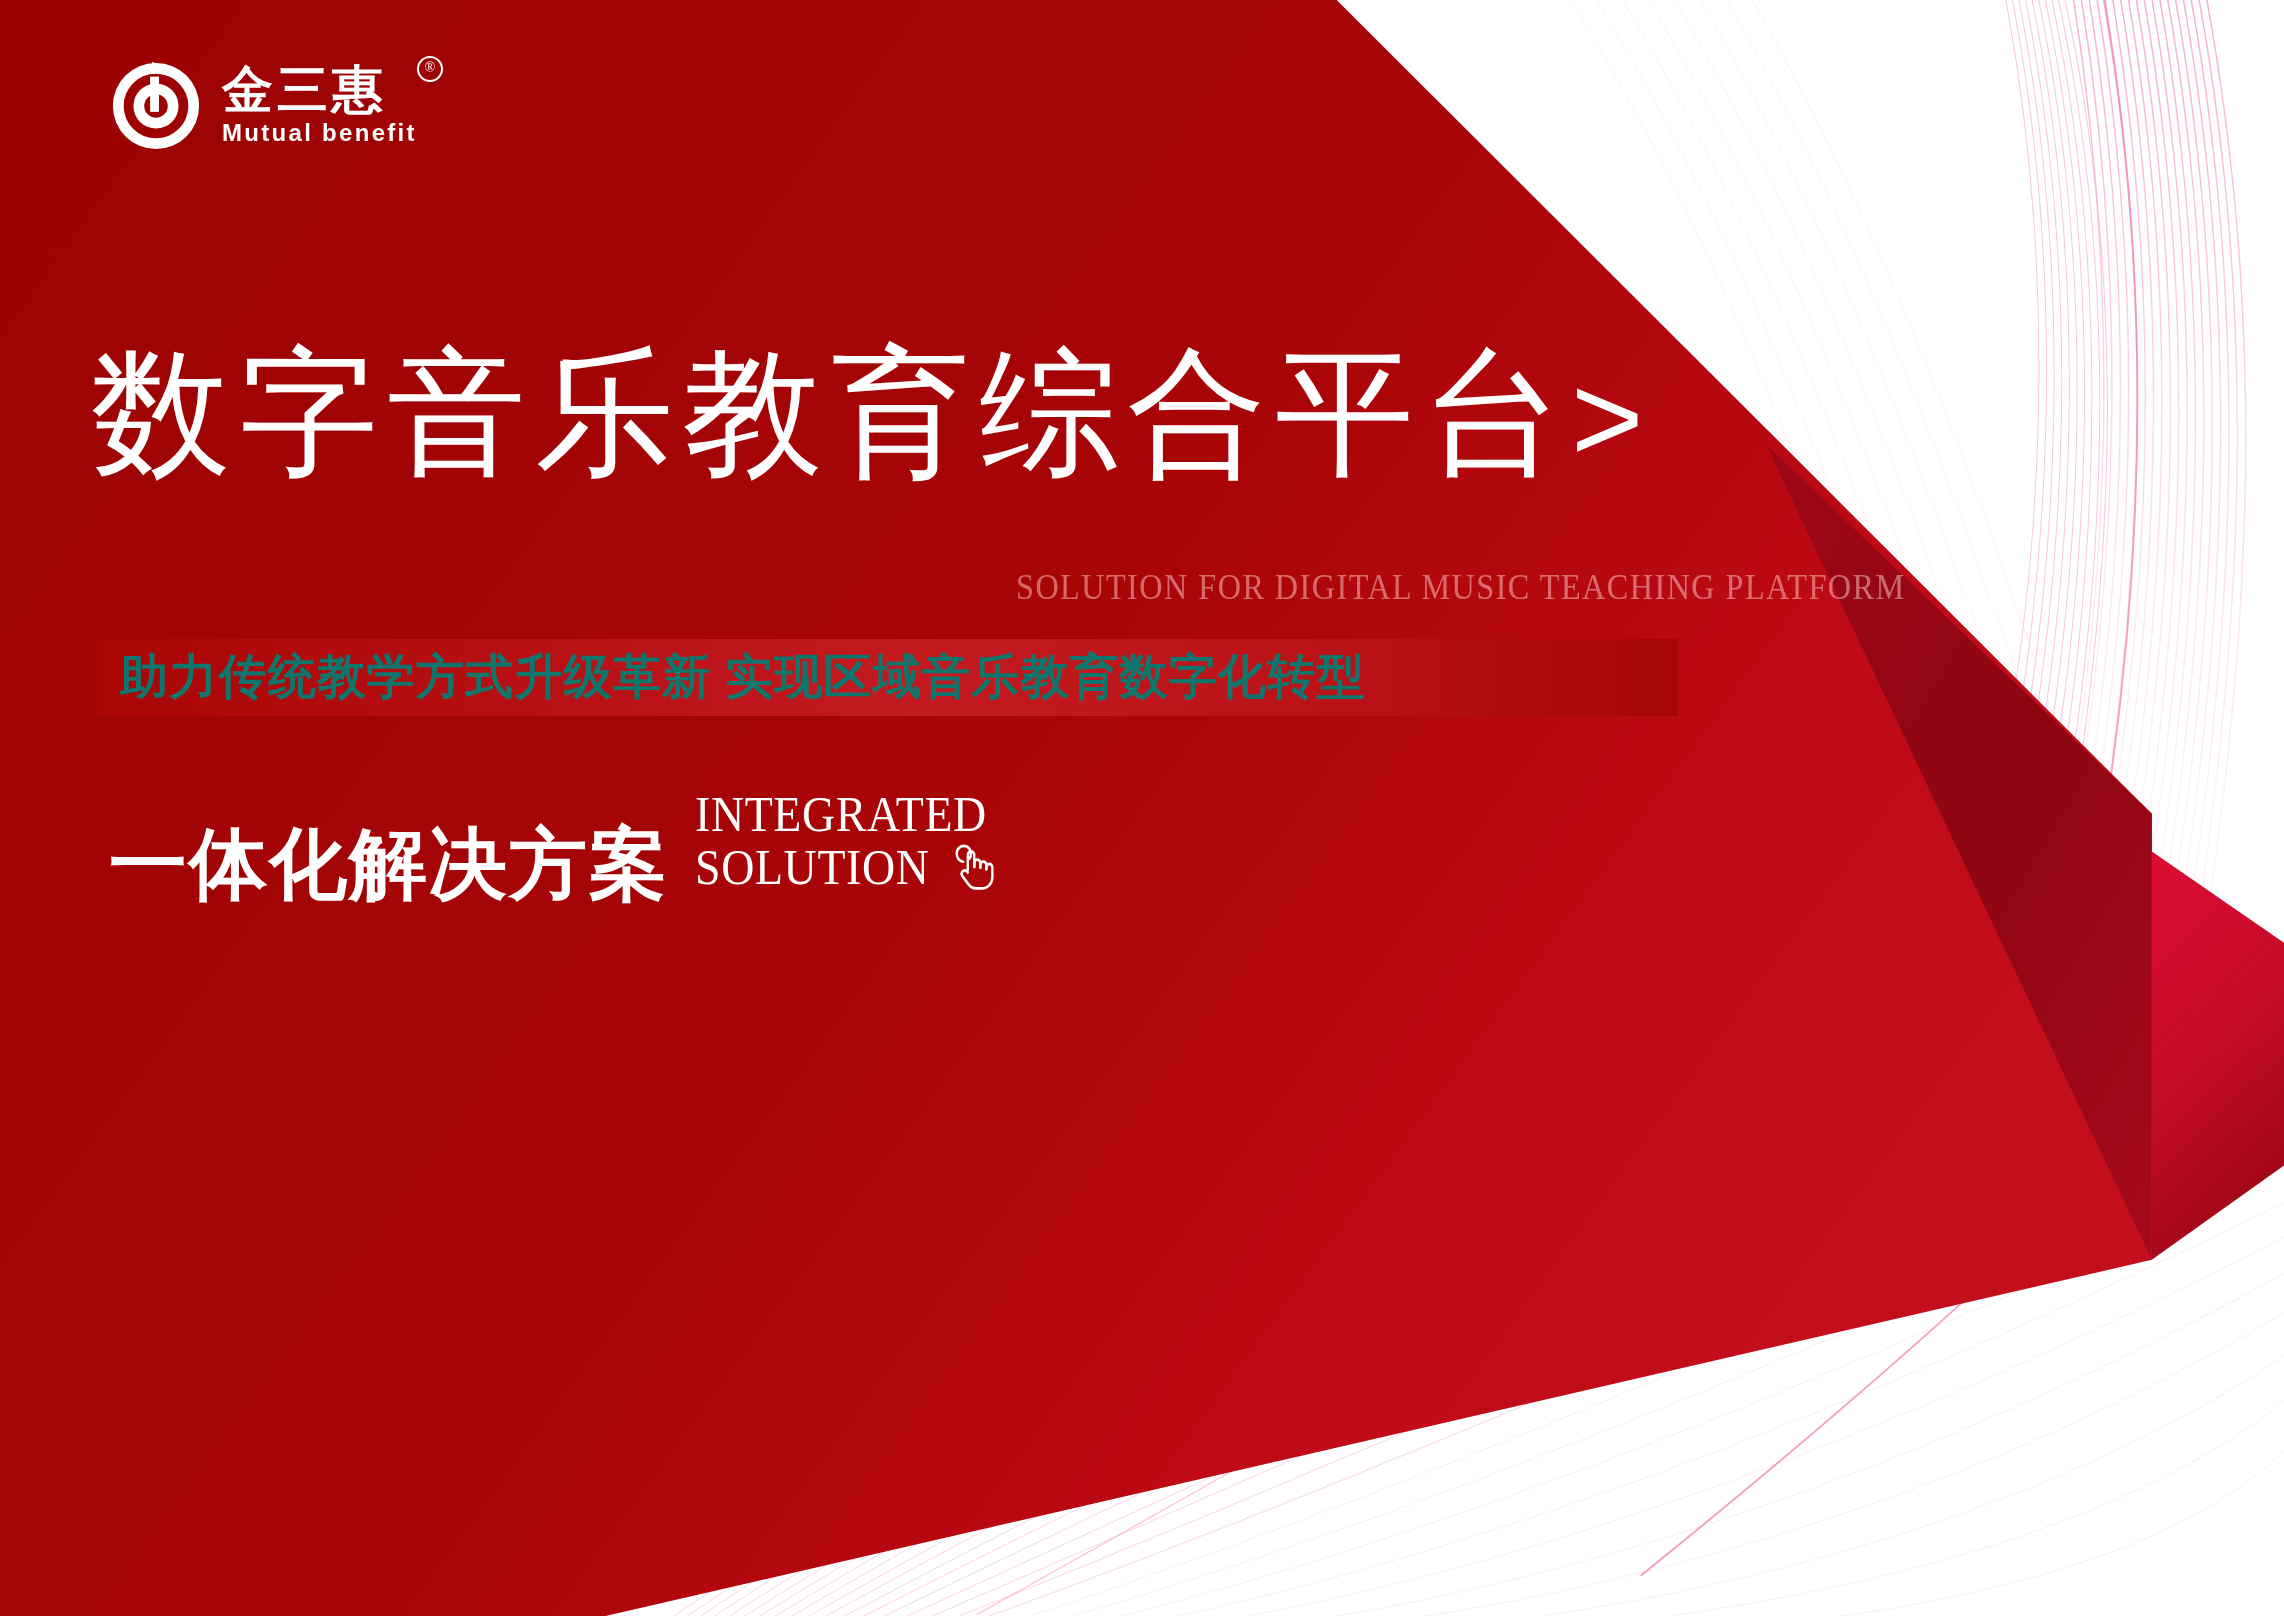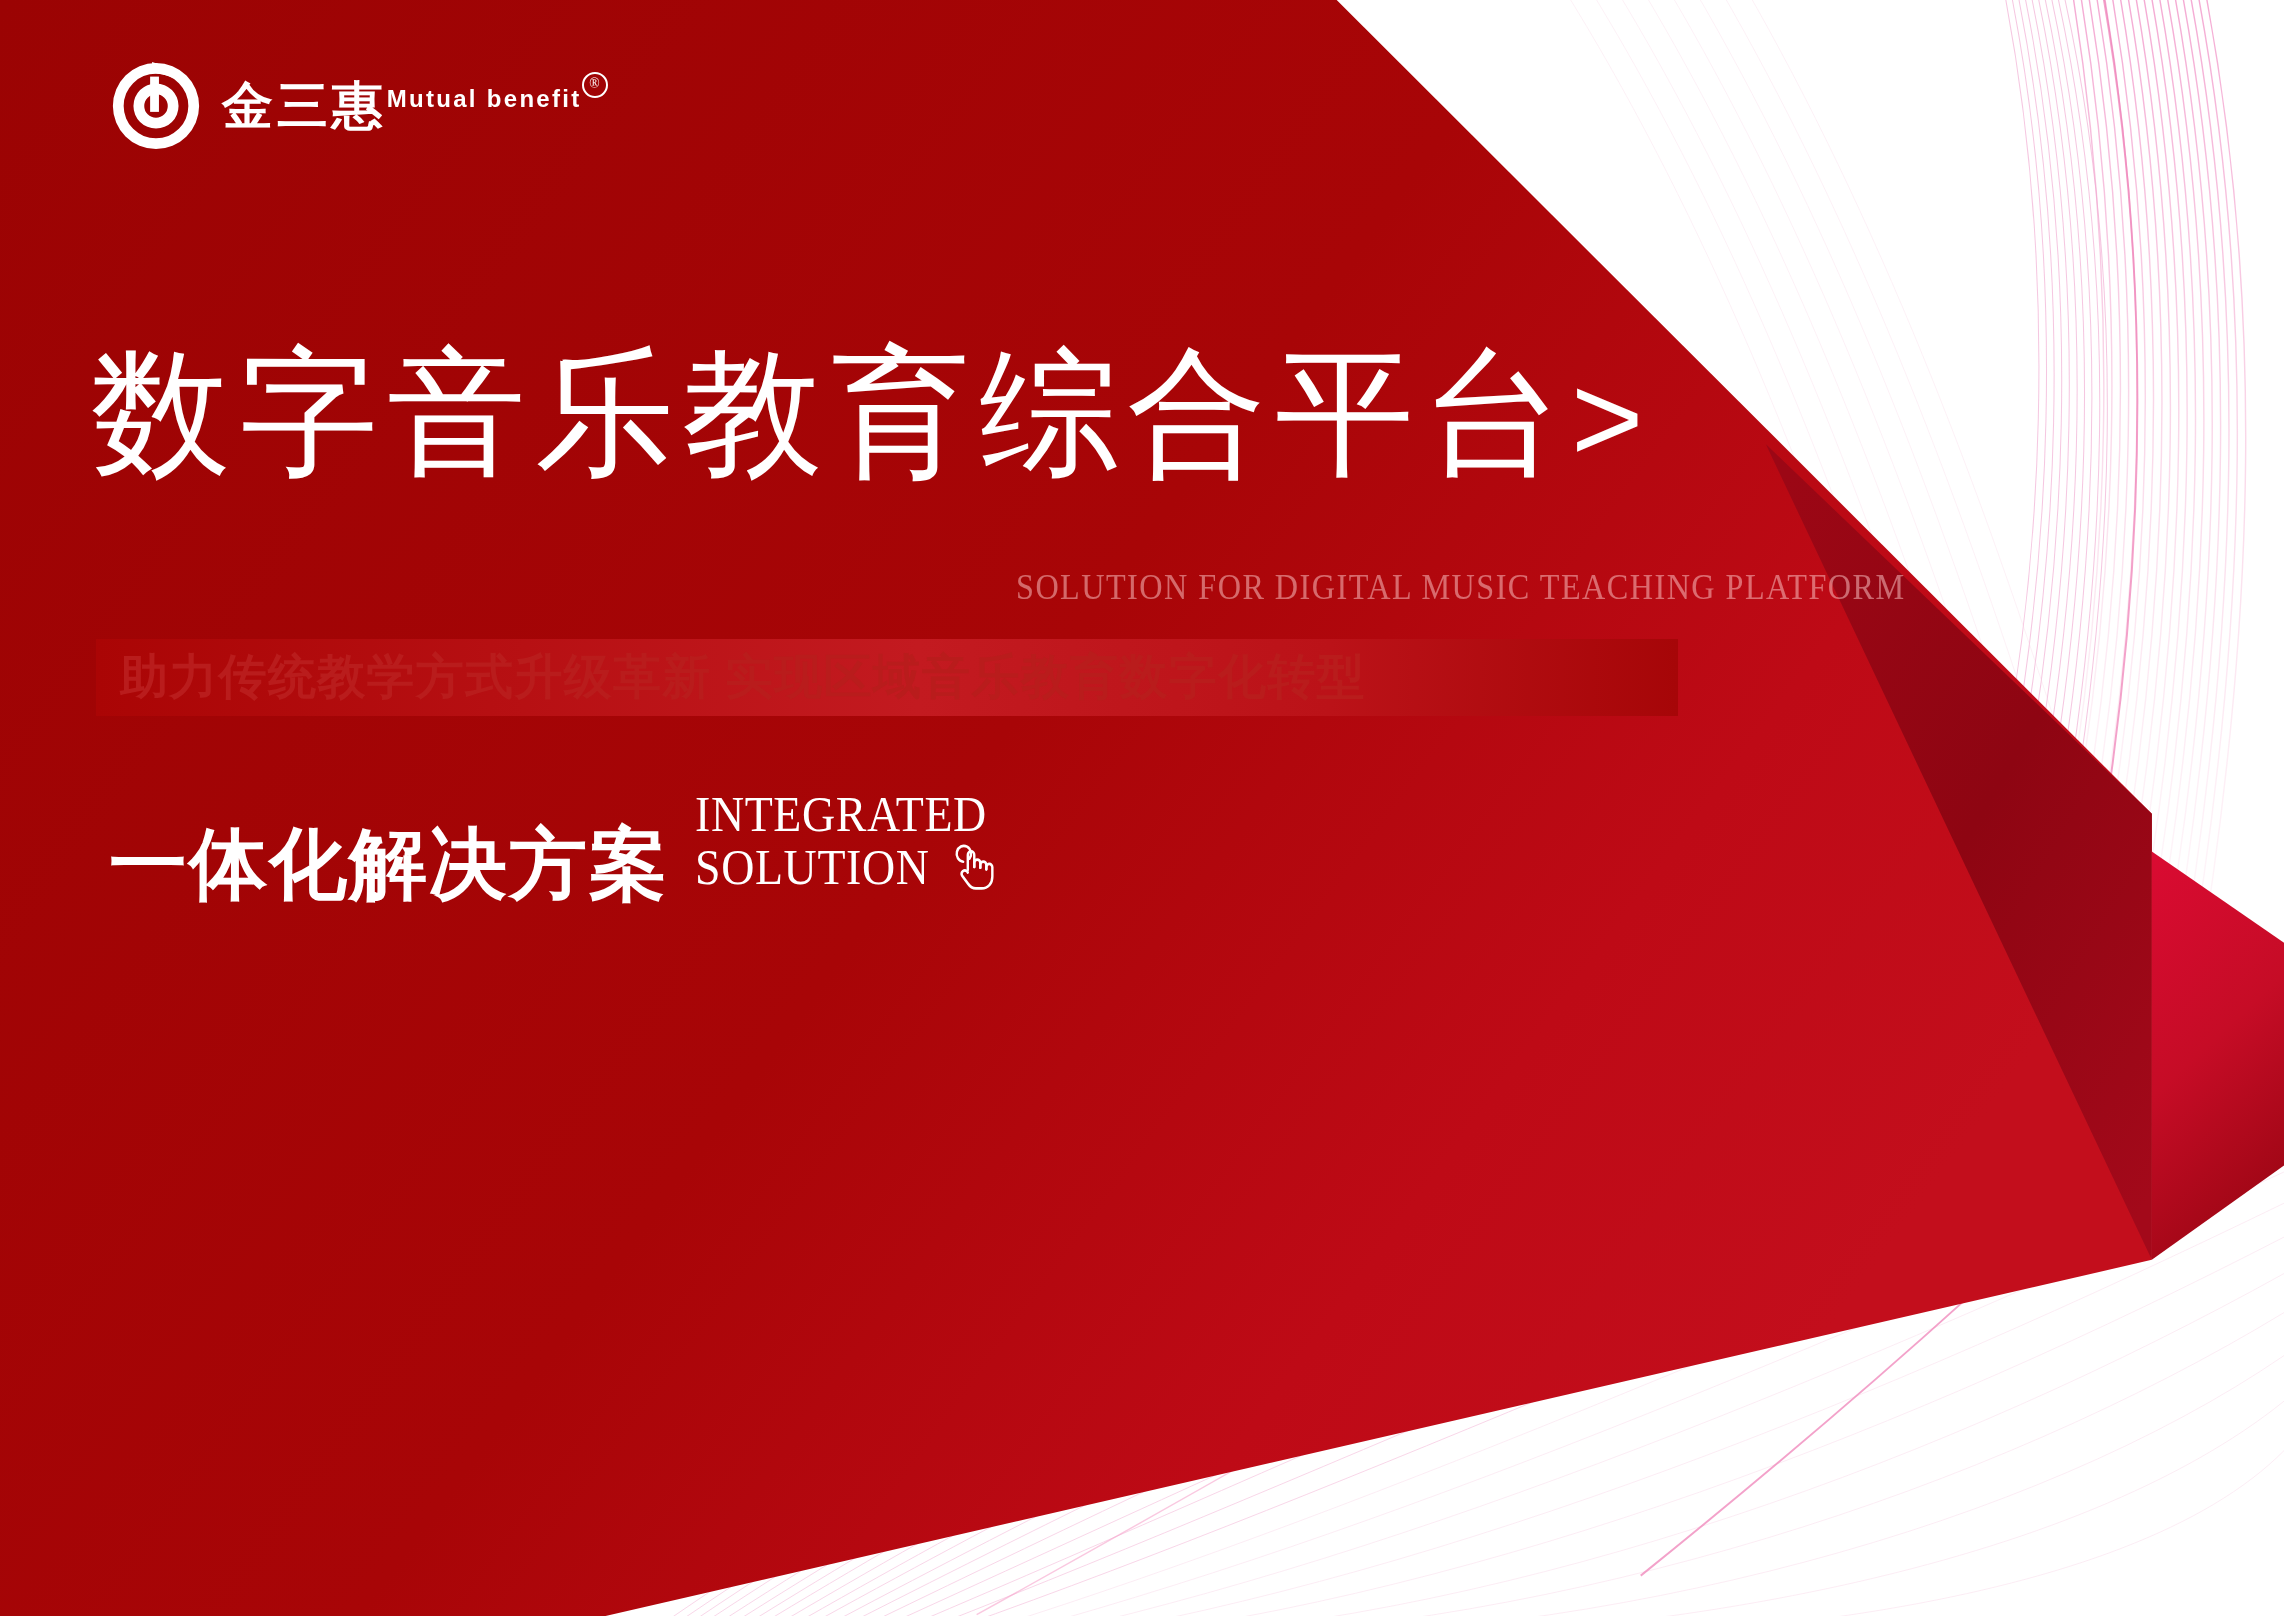--- a/index.html
+++ b/index.html
@@ -54,21 +54,21 @@
     left: 107px;
     top: 57px;
     display: flex;
     align-items: center;
     gap: 17px;
   }
   .logo-mark { width: 98px; height: 98px; flex: none; }
   .logo-words {
     position: relative;
     display: flex;
-    flex-direction: row;
+    flex-direction: column;
     align-items: flex-start;
   }
   .logo-cn {
     font-family: "Liberation Sans", "DejaVu Sans", sans-serif;
     font-weight: bold;
     font-size: 51px;
     letter-spacing: 3.9px;
     color: #ffffff;
     line-height: 0.98;
     white-space: nowrap;
@@ -140,21 +140,21 @@
     background: linear-gradient(to right, #aa0505 0%, #c31a20 52%, #bb1218 78%, #a60608 100%);
   }
   .tagline-text {
     position: absolute;
     left: 120px;
     top: 645px;
     font-family: "Liberation Serif", "DejaVu Serif", serif;
     font-weight: bold;
     font-size: 48px;
     letter-spacing: 1.3px;
-    color: #b91c1c;
+    color: #0f766e;
     white-space: nowrap;
   }
 
   
   .solution-row {
     position: absolute;
     left: 109px;
     top: 781px;
     display: flex;
     align-items: flex-start;

